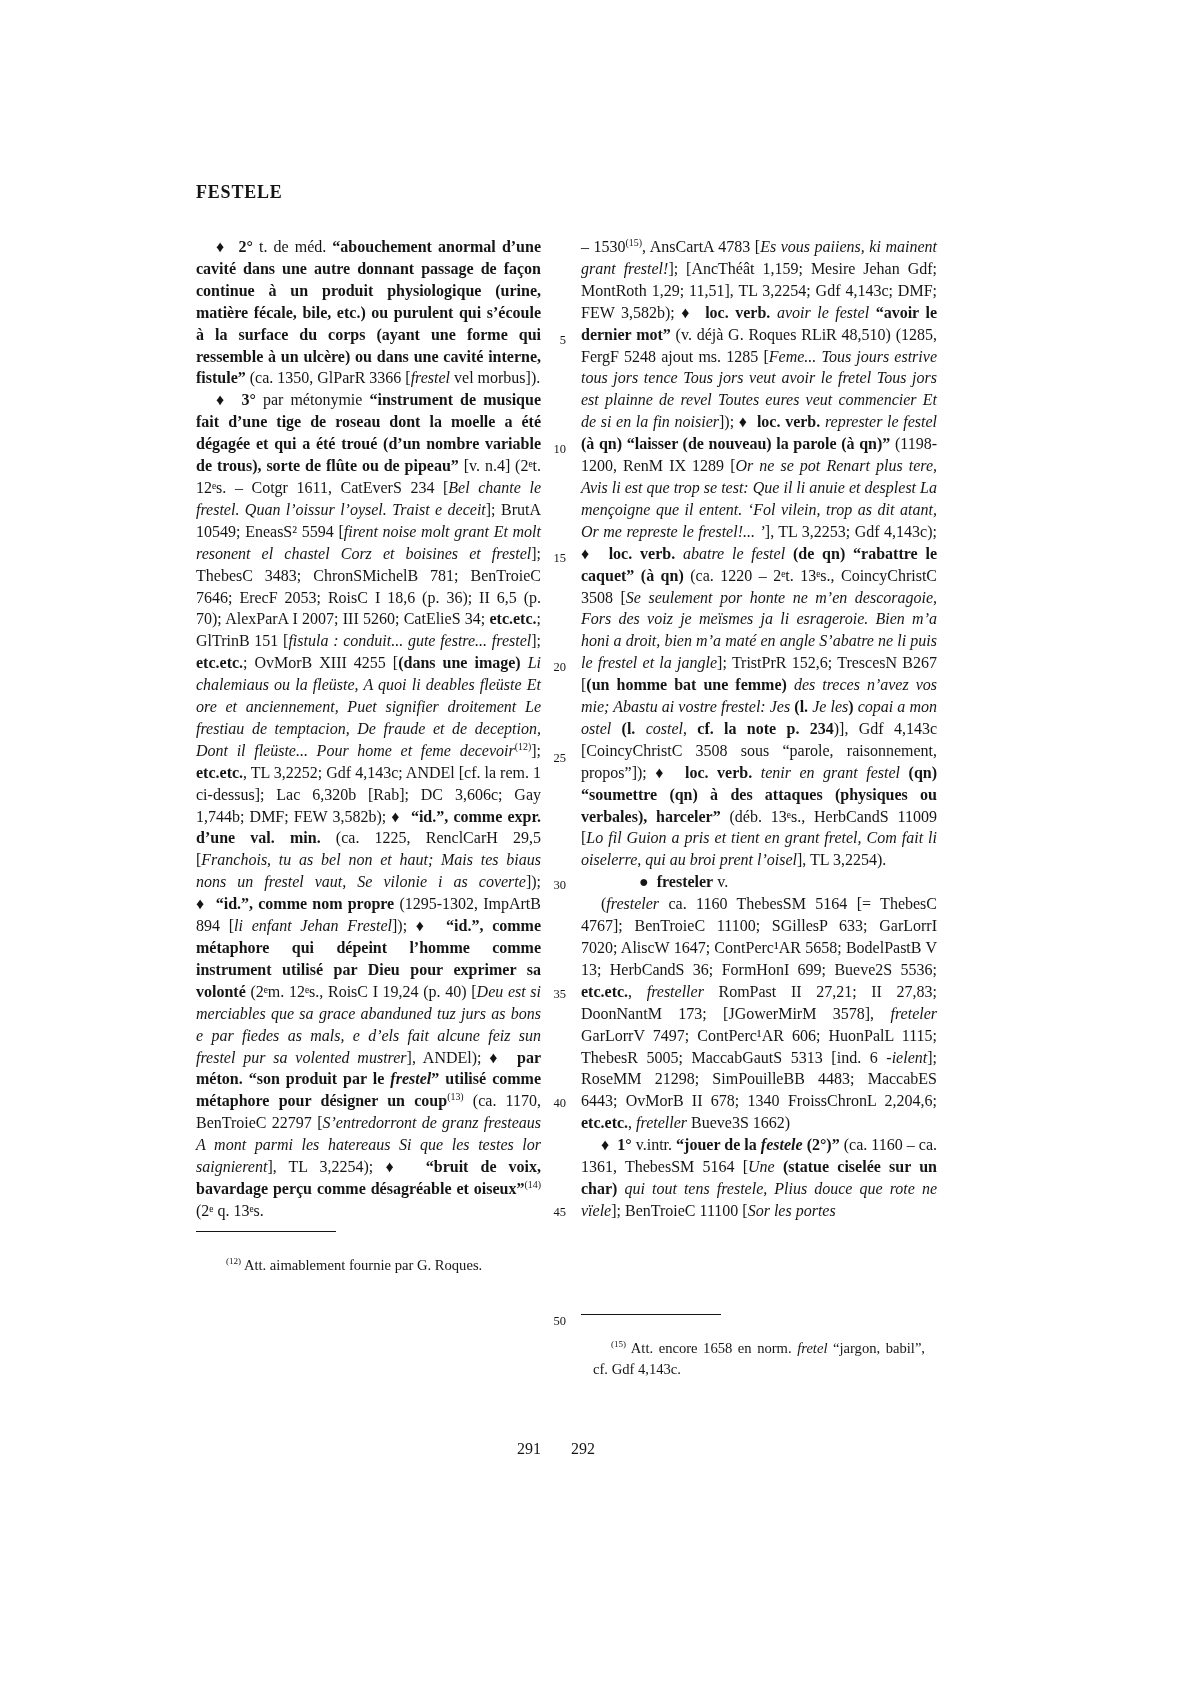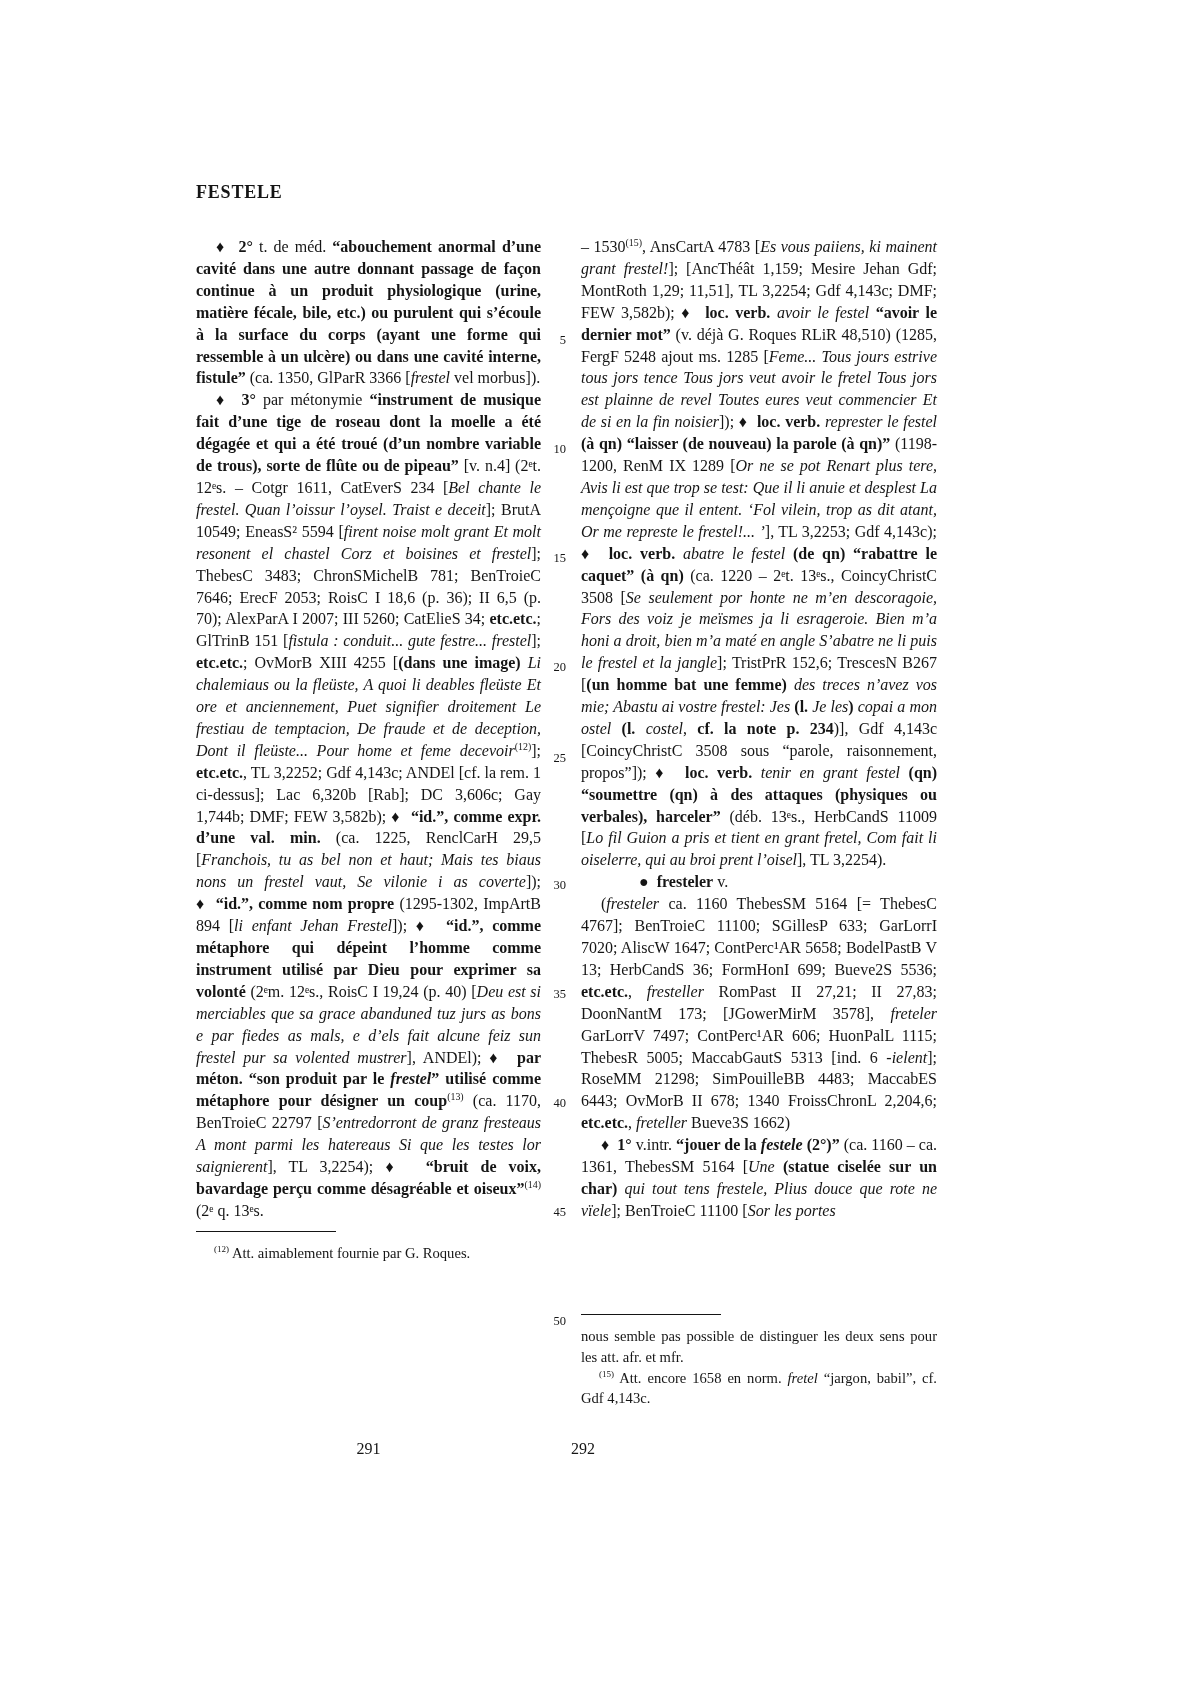--- a/index.html
+++ b/index.html
@@ -24,26 +24,26 @@
   p.indent-lg{text-indent:58px}
   .fnsep{position:absolute;width:140px;height:0;border-top:1.6px solid #151515}
   .fnsep-left{left:196px;top:1231px}
   .fnsep-right{left:581px;top:1314px}
   .fnblock{
     position:absolute;font-size:14.6px;line-height:20.8px;
     text-align:justify;hyphens:auto;-webkit-hyphens:auto;
   }
   .fn-left{left:196px;top:1243px;width:345px}
   .fn-right{left:581px;top:1326px;width:356px}
-  .fnblock p{margin:0;text-indent:18px}
+  .fnblock p{margin:12px;text-indent:18px}
   .fnblock p.no-indent{text-indent:0}
   .gutter{position:absolute;left:540px;top:236px;width:28px;height:1100px}
   .lnum{position:absolute;right:2px;font-size:12.5px;line-height:14px}
   .pagenum{position:absolute;top:1440px;font-size:16px}
-  .pagenum-left{left:196px;width:345px;text-align:center}
+  .pagenum-left{left:196px;width:345px;text-align:right}
   .pagenum-right{left:571px;width:356px;text-align:left}
   .s-n{font-weight:normal;font-style:normal}
   .s-b{font-weight:bold}
   .s-i{font-style:italic}
   .s-bi{font-weight:bold;font-style:italic}
   .s-sup{vertical-align:super;font-size:.62em;line-height:0}
 </style>
 </head>
 <body>
 
@@ -63,21 +63,20 @@
 <div class="col col-right">
   <p class="para no-indent"><span class="s-n">– 1530</span><span class="s-sup">(15)</span><span class="s-n">, AnsCartA 4783 [</span><span class="s-i">Es vous paiiens, ki mainent grant frestel!</span><span class="s-n">]; [AncThéât 1,159; Mesire Jehan Gdf; MontRoth 1,29; 11,51], TL 3,2254; Gdf 4,143c; DMF; FEW 3,582b); </span><span class="s-b">♦&nbsp;&nbsp;loc. verb. </span><span class="s-i">avoir le festel </span><span class="s-b">“avoir le dernier mot” </span><span class="s-n">(v. déjà G. Roques RLiR 48,510) (1285, FergF 5248 ajout ms. 1285 [</span><span class="s-i">Feme... Tous jours estrive tous jors tence Tous jors veut avoir le fretel Tous jors est plainne de revel Toutes eures veut commencier Et de si en la fin noisier</span><span class="s-n">]); </span><span class="s-b">♦&nbsp;&nbsp;loc. verb. </span><span class="s-i">represter le festel </span><span class="s-b">(à qn) “laisser (de nouveau) la parole (à qn)” </span><span class="s-n">(1198-1200, RenM IX 1289 [</span><span class="s-i">Or ne se pot Renart plus tere, Avis li est que trop se test: Que il li anuie et desplest La mençoigne que il entent. ‘Fol vilein, trop as dit atant, Or me represte le frestel!... ’</span><span class="s-n">], TL 3,2253; Gdf 4,143c); </span><span class="s-b">♦&nbsp;&nbsp;loc. verb. </span><span class="s-i">abatre le festel </span><span class="s-b">(de qn) “rabattre le caquet” (à qn) </span><span class="s-n">(ca. 1220 – 2ᵉt. 13ᵉs., CoincyChristC 3508 [</span><span class="s-i">Se seulement por honte ne m’en descoragoie, Fors des voiz je meïsmes ja li esrageroie. Bien m’a honi a droit, bien m’a maté en angle S’abatre ne li puis le frestel et la jangle</span><span class="s-n">]; TristPrR 152,6; TrescesN B267 [</span><span class="s-b">(un homme bat une femme) </span><span class="s-i">des treces n’avez vos mie; Abastu ai vostre frestel: Jes </span><span class="s-b">(l. </span><span class="s-i">Je les</span><span class="s-b">) </span><span class="s-i">copai a mon ostel </span><span class="s-b">(l. </span><span class="s-i">costel</span><span class="s-n">, </span><span class="s-b">cf. la note p. 234</span><span class="s-n">)], Gdf 4,143c [CoincyChristC 3508 sous “parole, raisonnement, propos”]); </span><span class="s-b">♦&nbsp;&nbsp;loc. verb. </span><span class="s-i">tenir en grant festel </span><span class="s-b">(qn) “soumettre (qn) à des attaques (physiques ou verbales), harceler” </span><span class="s-n">(déb. 13ᵉs., HerbCandS 11009 [</span><span class="s-i">Lo fil Guion a pris et tient en grant fretel, Com fait li oiselerre, qui au broi prent l’oisel</span><span class="s-n">], TL 3,2254).</span></p>
   <p class="para indent-lg"><span class="s-n">●&nbsp;&nbsp;</span><span class="s-b">fresteler</span><span class="s-n"> v.</span></p>
   <p class="para"><span class="s-n">(</span><span class="s-i">fresteler</span><span class="s-n"> ca. 1160 ThebesSM 5164 [= ThebesC 4767]; BenTroieC 11100; SGillesP 633; GarLorrI 7020; AliscW 1647; ContPerc¹AR 5658; BodelPastB V 13; HerbCandS 36; FormHonI 699; Bueve2S 5536; </span><span class="s-b">etc.etc.</span><span class="s-n">, </span><span class="s-i">fresteller</span><span class="s-n"> RomPast II 27,21; II 27,83; DoonNantM 173; [JGowerMirM 3578], </span><span class="s-i">freteler</span><span class="s-n"> GarLorrV 7497; ContPerc¹AR 606; HuonPalL 1115; ThebesR 5005; MaccabGautS 5313 [ind. 6 </span><span class="s-i">-ielent</span><span class="s-n">]; RoseMM 21298; SimPouilleBB 4483; MaccabES 6443; OvMorB II 678; 1340 FroissChronL 2,204,6; </span><span class="s-b">etc.etc.</span><span class="s-n">, </span><span class="s-i">freteller</span><span class="s-n"> Bueve3S 1662)</span></p>
   <p class="para"><span class="s-b">♦&nbsp;&nbsp;1° </span><span class="s-n">v.intr. </span><span class="s-b">“jouer de la </span><span class="s-bi">festele </span><span class="s-b">(2°)” </span><span class="s-n">(ca. 1160 – ca. 1361, ThebesSM 5164 [</span><span class="s-i">Une </span><span class="s-b">(statue ciselée sur un char) </span><span class="s-i">qui tout tens frestele, Plius douce que rote ne vïele</span><span class="s-n">]; BenTroieC 11100 [</span><span class="s-i">Sor les portes</span></p>
 </div>
 
 <div class="fnsep fnsep-right"></div>
 
 <div class="fnblock fn-right">
-  <p class="no-indent"><span class="s-n">nous semble pas possible de distinguer les deux sens pour les att. afr. et mfr.</span></p>
   <p><span class="s-sup">(15)</span><span class="s-n"> Att. encore 1658 en norm. </span><span class="s-i">fretel</span><span class="s-n"> “jargon, babil”, cf. Gdf 4,143c.</span></p>
 </div>
 
 <div class="gutter">
   <div class="lnum" style="top:97px">5</div>
   <div class="lnum" style="top:206px">10</div>
   <div class="lnum" style="top:315px">15</div>
   <div class="lnum" style="top:424px">20</div>
   <div class="lnum" style="top:515px">25</div>
   <div class="lnum" style="top:642px">30</div>

